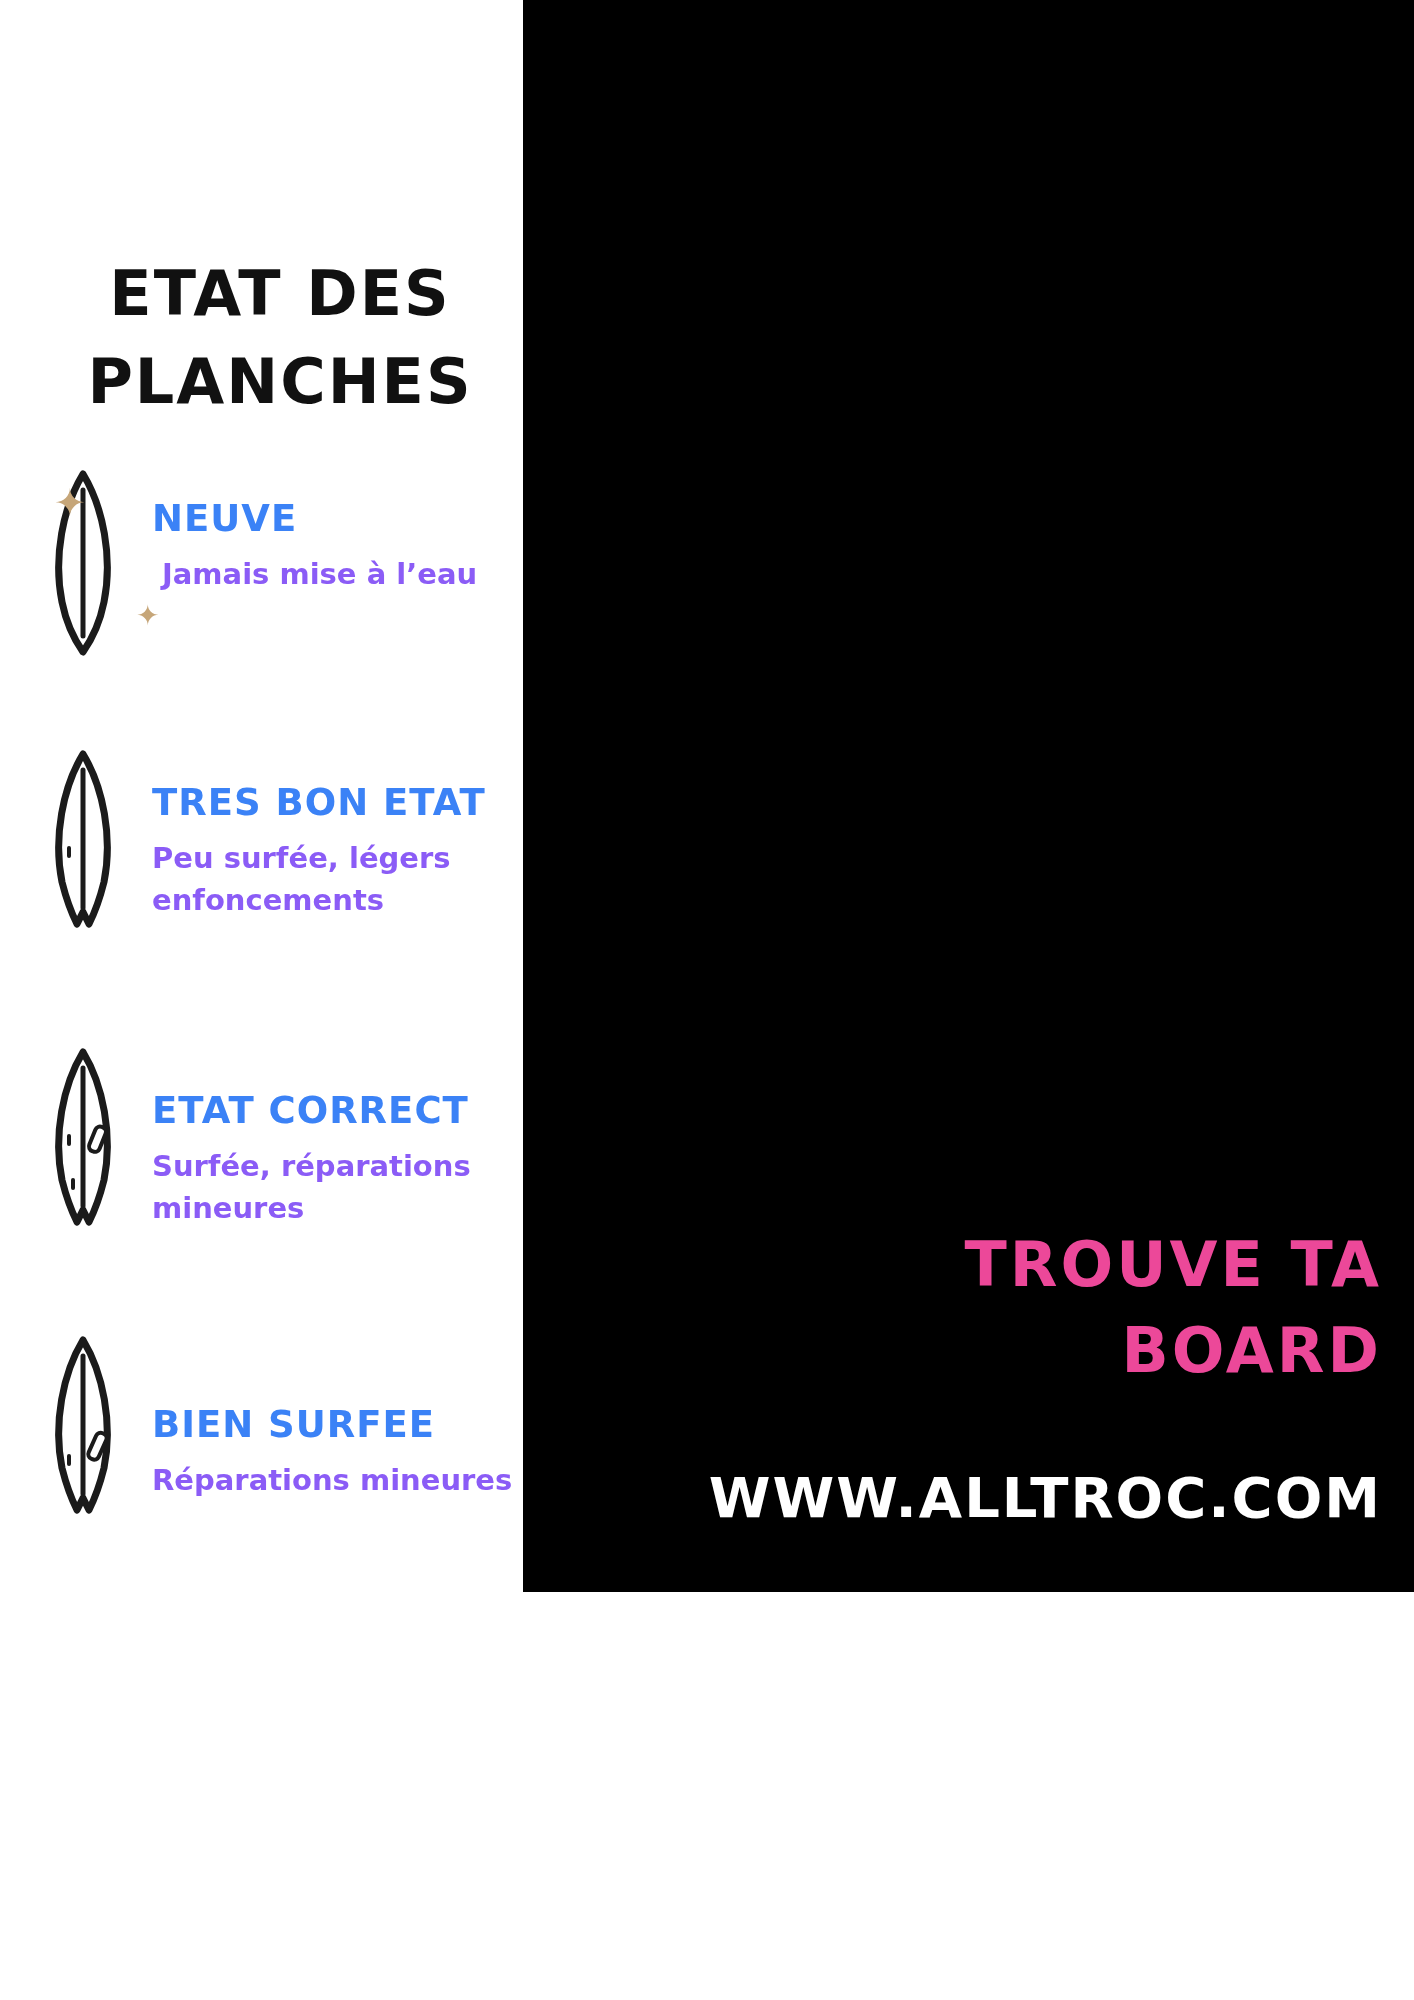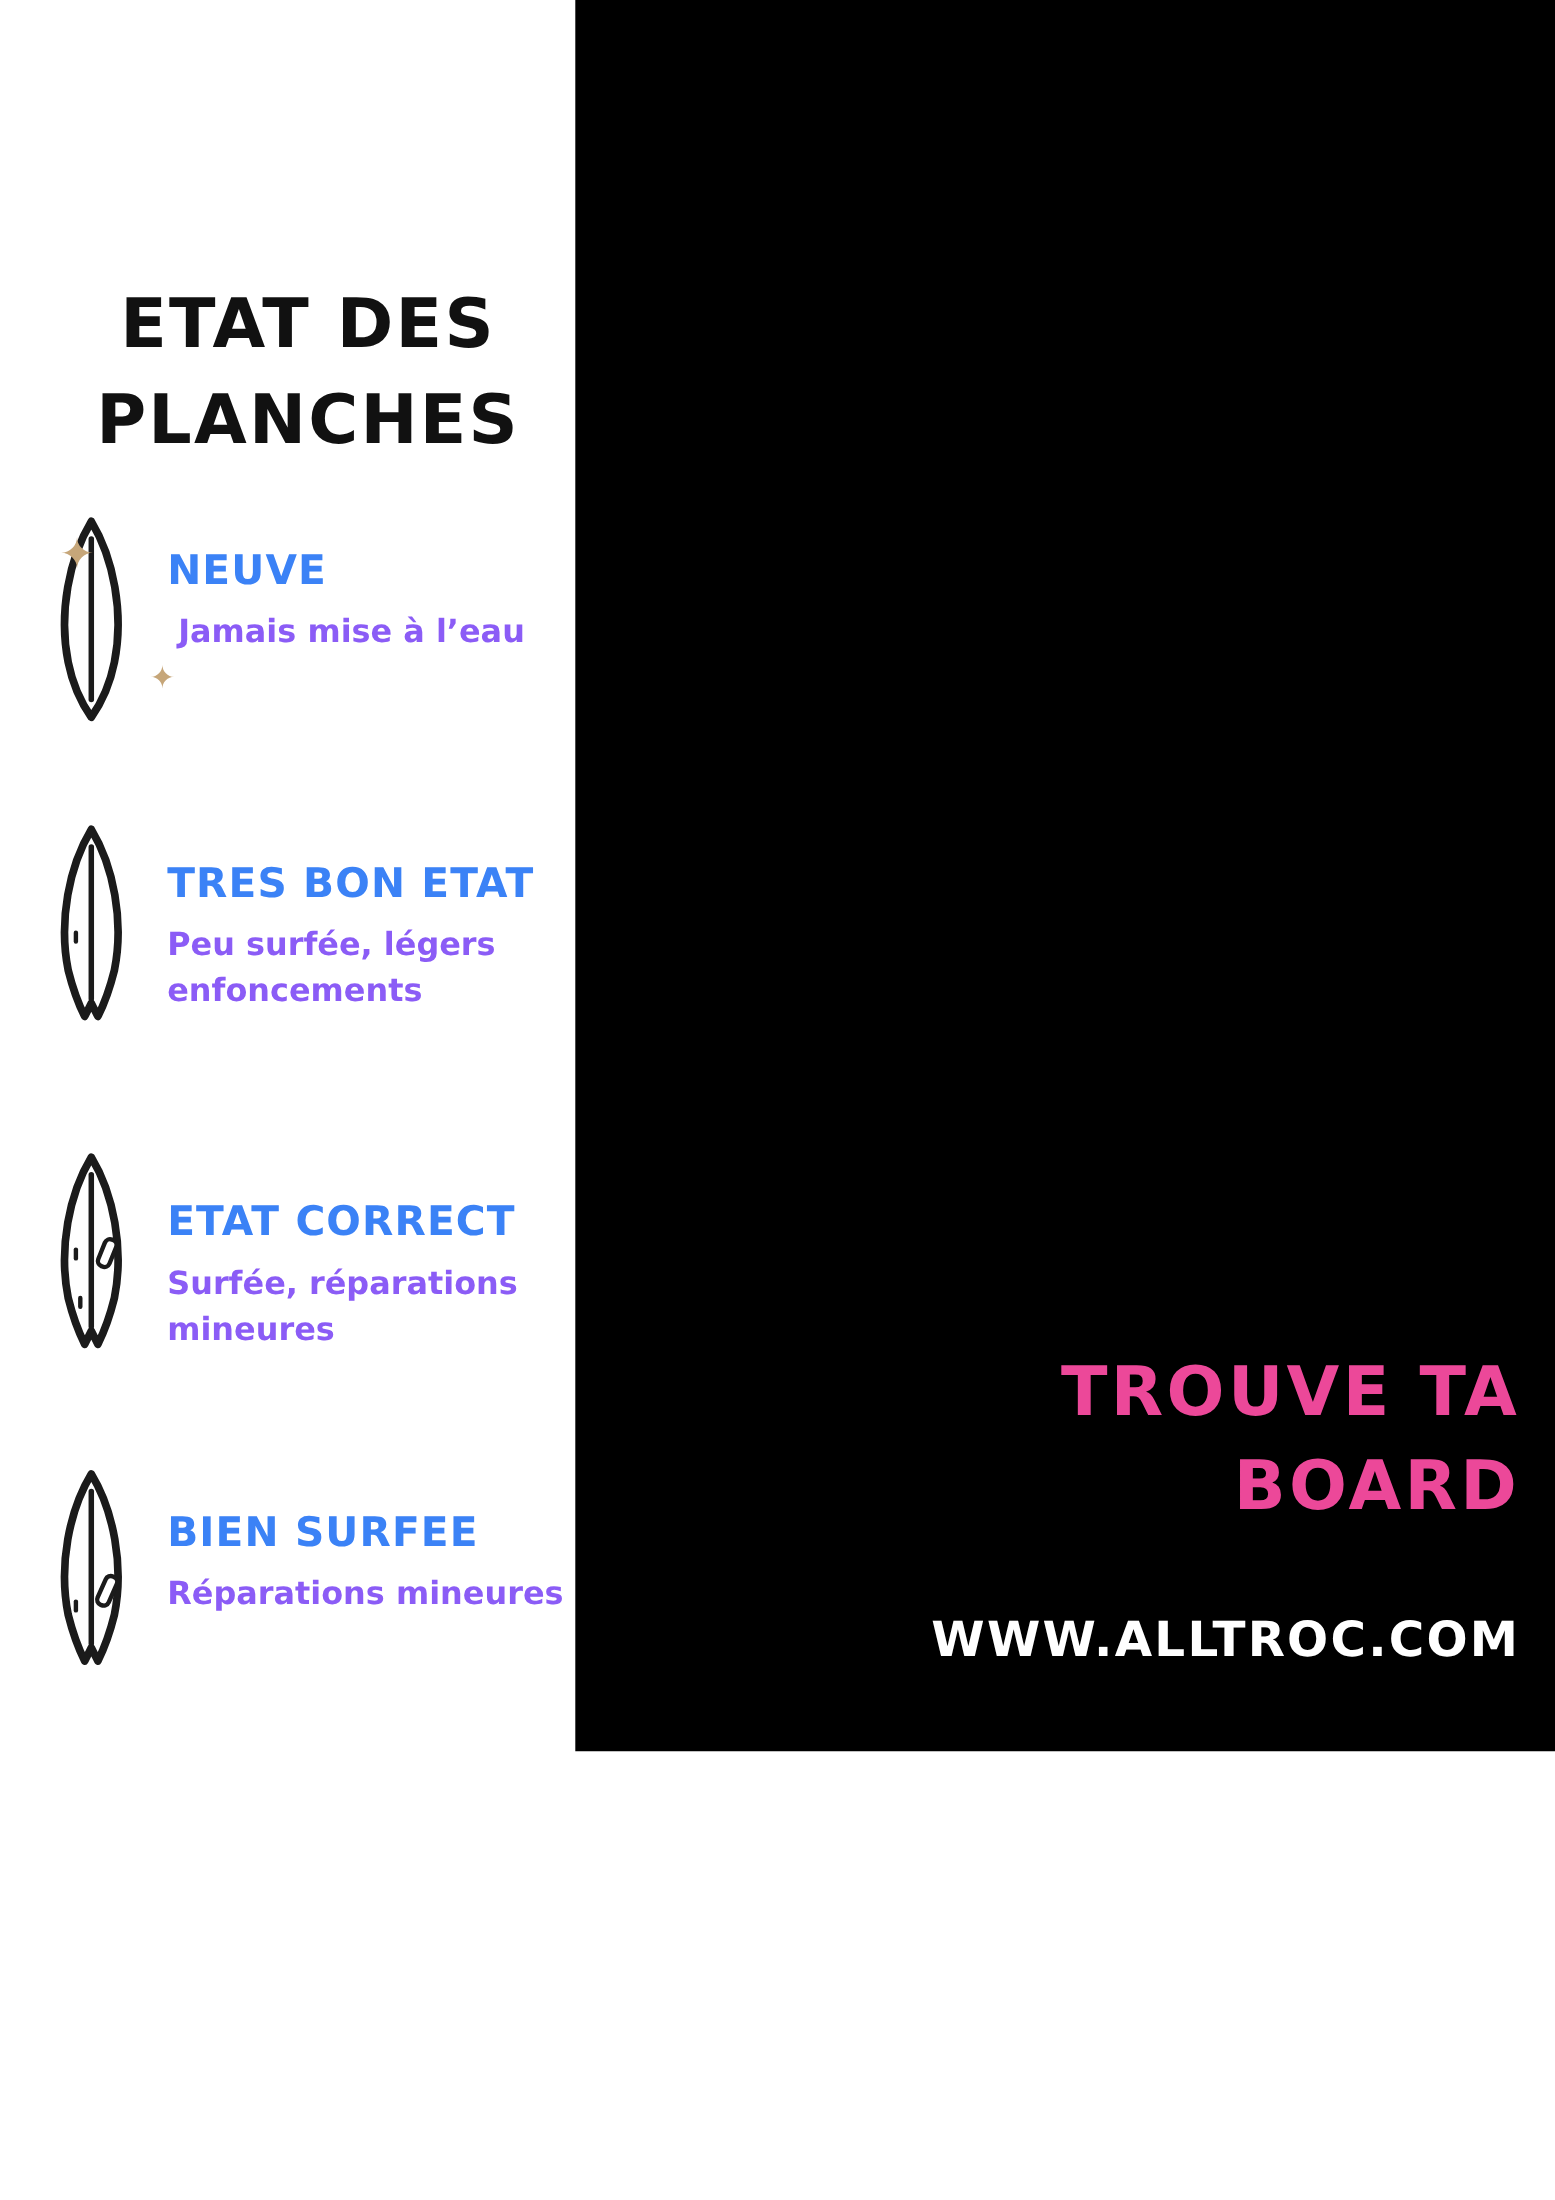--- a/index.html
+++ b/index.html
@@ -96,21 +96,21 @@
   }
 
   #row-neuve   { top: 462px; }
   #row-tres    { top: 742px; }
   #row-correct { top: 1040px; }
   #row-surfee  { top: 1328px; }
 
   #row-neuve .row-text   { top: 38px; }
   #row-tres .row-text    { top: 42px; }
   #row-correct .row-text { top: 52px; }
-  #row-surfee .row-text  { top: 46px; }
+  #row-surfee .row-text  { top: 78px; }
 
   #row-neuve .row-desc   { padding-left: 10px; }
 
   .sparkle {
     position: absolute;
     color: #c6a679;
     font-size: 36px;
     line-height: 1;
     font-family: "DejaVu Sans", sans-serif;
   }
@@ -135,21 +135,21 @@
   .cta .line { display: block; }
   .site {
     position: absolute;
     left: 560px;
     top: 1465px;
     width: 822px;
     text-align: right;
     color: #ffffff;
     font-family: "DejaVu Sans", sans-serif;
     font-weight: 900;
-    font-size: 44px;
+    font-size: 56px;
     letter-spacing: 2px;
     text-transform: uppercase;
   }
 </style>
 </head>
 <body>
 
 <div class="poster">
 
   <div class="left-panel"></div>

